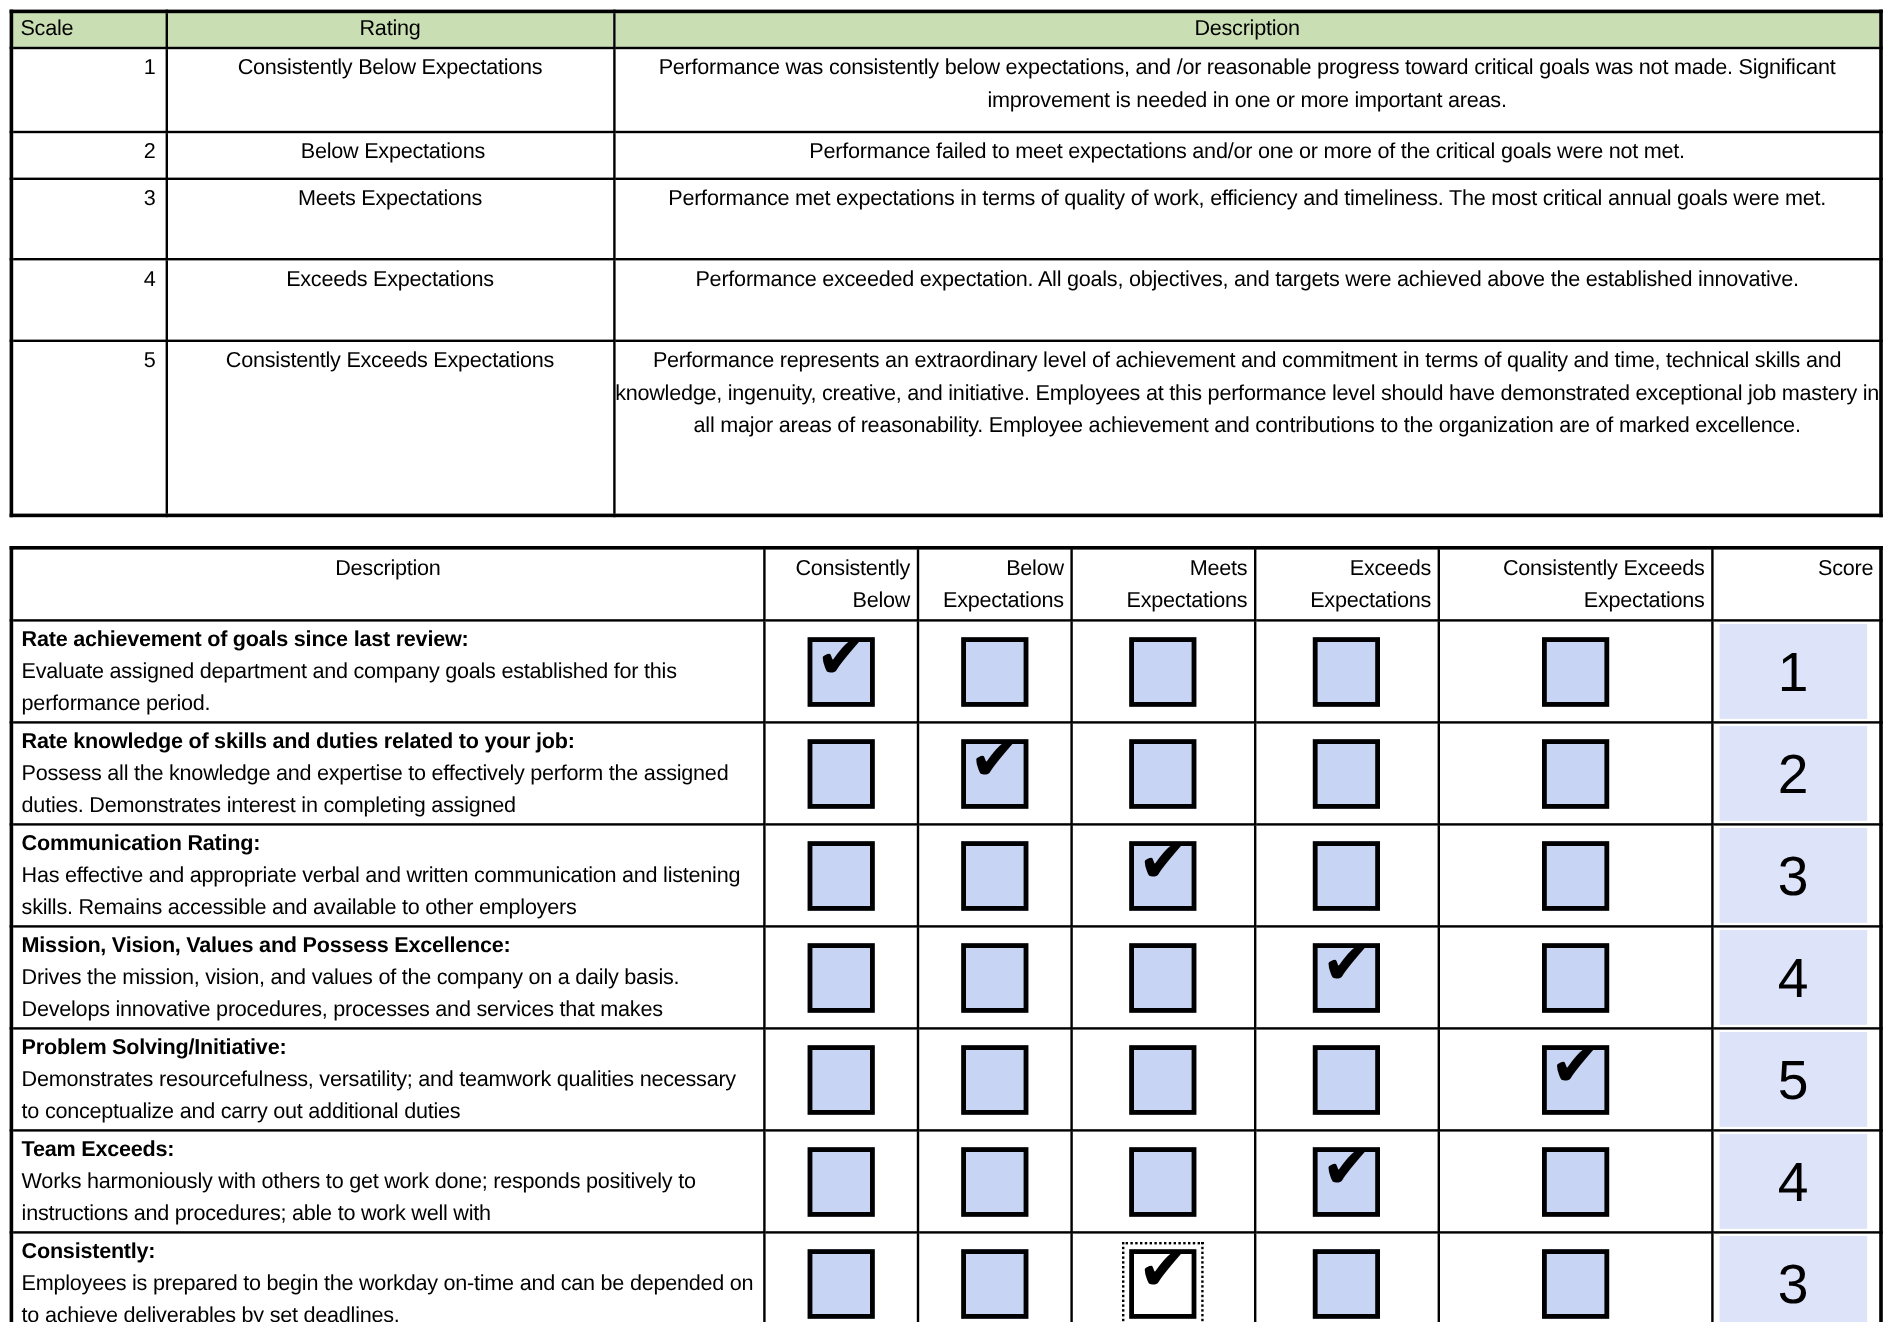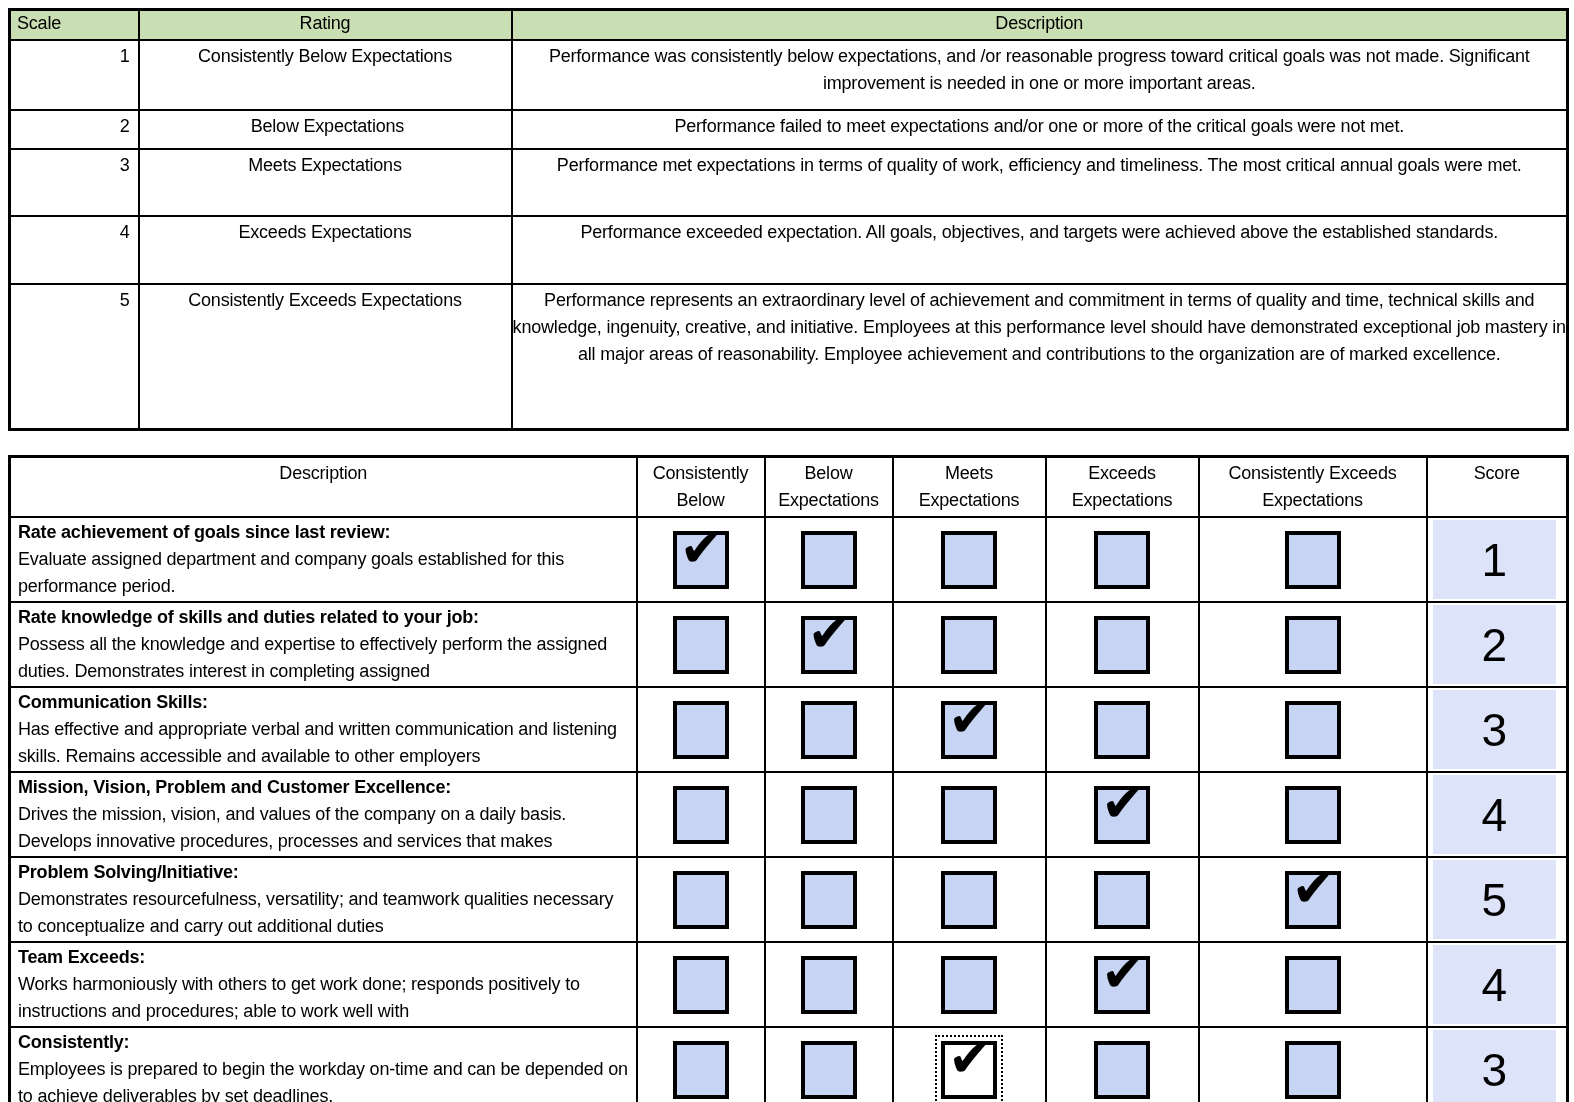--- a/index.html
+++ b/index.html
@@ -33,21 +33,21 @@
   .scale-table tbody tr:nth-child(1){height:70px;}
   .scale-table tbody tr:nth-child(2){height:39px;}
   .scale-table tbody tr:nth-child(3){height:67px;}
   .scale-table tbody tr:nth-child(4){height:68px;}
   .scale-table tbody tr:nth-child(5){height:146px;}
 
   
   .rating-table{margin-top:24px;}
   .rating-table thead th{
     background:#fff;font-weight:normal;font-size:18px;line-height:27px;
-    height:54px;padding:2px 5px;text-align:center;vertical-align:top;
+    height:54px;padding:2px 5px;text-align:right;vertical-align:top;
   }
   .rating-table thead th.h-desc{text-align:center;}
   .rating-table tbody tr{height:84px;}
   .rating-table td.crit{padding:1px 7px;font-size:18px;line-height:27px;}
   .crit-title{font-weight:bold;}
   .rating-table td.chk{vertical-align:middle;text-align:center;}
   .checkbox{
     width:56px;height:58px;margin:0 auto;position:relative;
     background:var(--checkbox-fill);border:4px solid #000;
   }
@@ -101,21 +101,21 @@
 
   <tr>
     <td class="cs">3</td>
     <td class="cr">Meets Expectations</td>
     <td class="cd">Performance met expectations in terms of quality of work, efficiency and timeliness. The most critical annual goals were met.</td>
   </tr>
 
   <tr>
     <td class="cs">4</td>
     <td class="cr">Exceeds Expectations</td>
-    <td class="cd">Performance exceeded expectation. All goals, objectives, and targets were achieved above the established standards.</td>
+    <td class="cd">Performance exceeded expectation. All goals, objectives, and targets were achieved above the established innovative.</td>
   </tr>
 
   <tr>
     <td class="cs">5</td>
     <td class="cr">Consistently Exceeds Expectations</td>
     <td class="cd">Performance represents an extraordinary level of achievement and commitment in terms of quality and time, technical skills and knowledge, ingenuity, creative, and initiative. Employees at this performance level should have demonstrated exceptional job mastery in all major areas of reasonability. Employee achievement and contributions to the organization are of marked excellence.</td>
   </tr>
 </tbody>
   </table>
 
@@ -206,21 +206,21 @@
               <span class="mark"></span>
             </div>
     </td>
     <td class="scorecell">
       <div class="score-fill">2</div>
     </td>
   </tr>
 
   <tr>
     <td class="crit">
-      <div class="crit-title">Communication Skills:</div>
+      <div class="crit-title">Communication Rating:</div>
       <div class="crit-body">Has effective and appropriate verbal and written communication and listening skills. Remains accessible and available to other employers</div>
     </td>
     <td class="chk">
       <div class="checkbox">
               <span class="mark"></span>
             </div>
     </td>
     <td class="chk">
       <div class="checkbox">
               <span class="mark"></span>
@@ -241,21 +241,21 @@
               <span class="mark"></span>
             </div>
     </td>
     <td class="scorecell">
       <div class="score-fill">3</div>
     </td>
   </tr>
 
   <tr>
     <td class="crit">
-      <div class="crit-title">Mission, Vision, Problem and Customer Excellence:</div>
+      <div class="crit-title">Mission, Vision, Values and Possess Excellence:</div>
       <div class="crit-body">Drives the mission, vision, and values of the company on a daily basis. Develops innovative procedures, processes and services that makes</div>
     </td>
     <td class="chk">
       <div class="checkbox">
               <span class="mark"></span>
             </div>
     </td>
     <td class="chk">
       <div class="checkbox">
               <span class="mark"></span>

